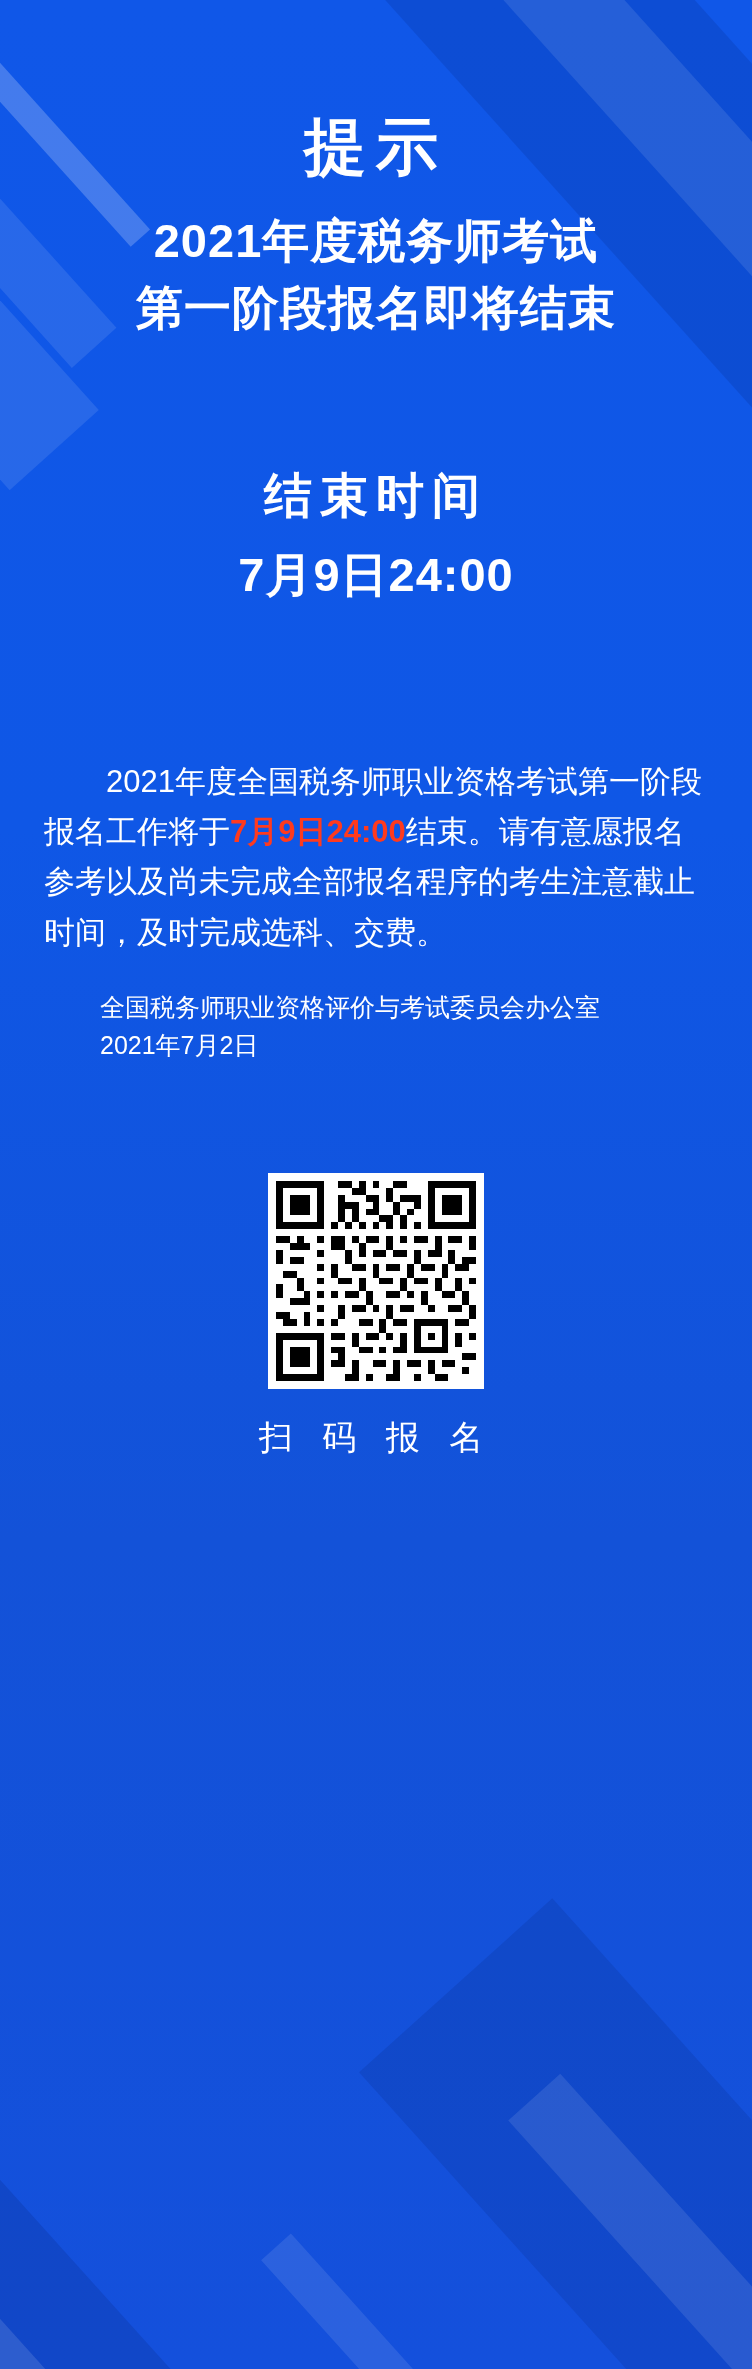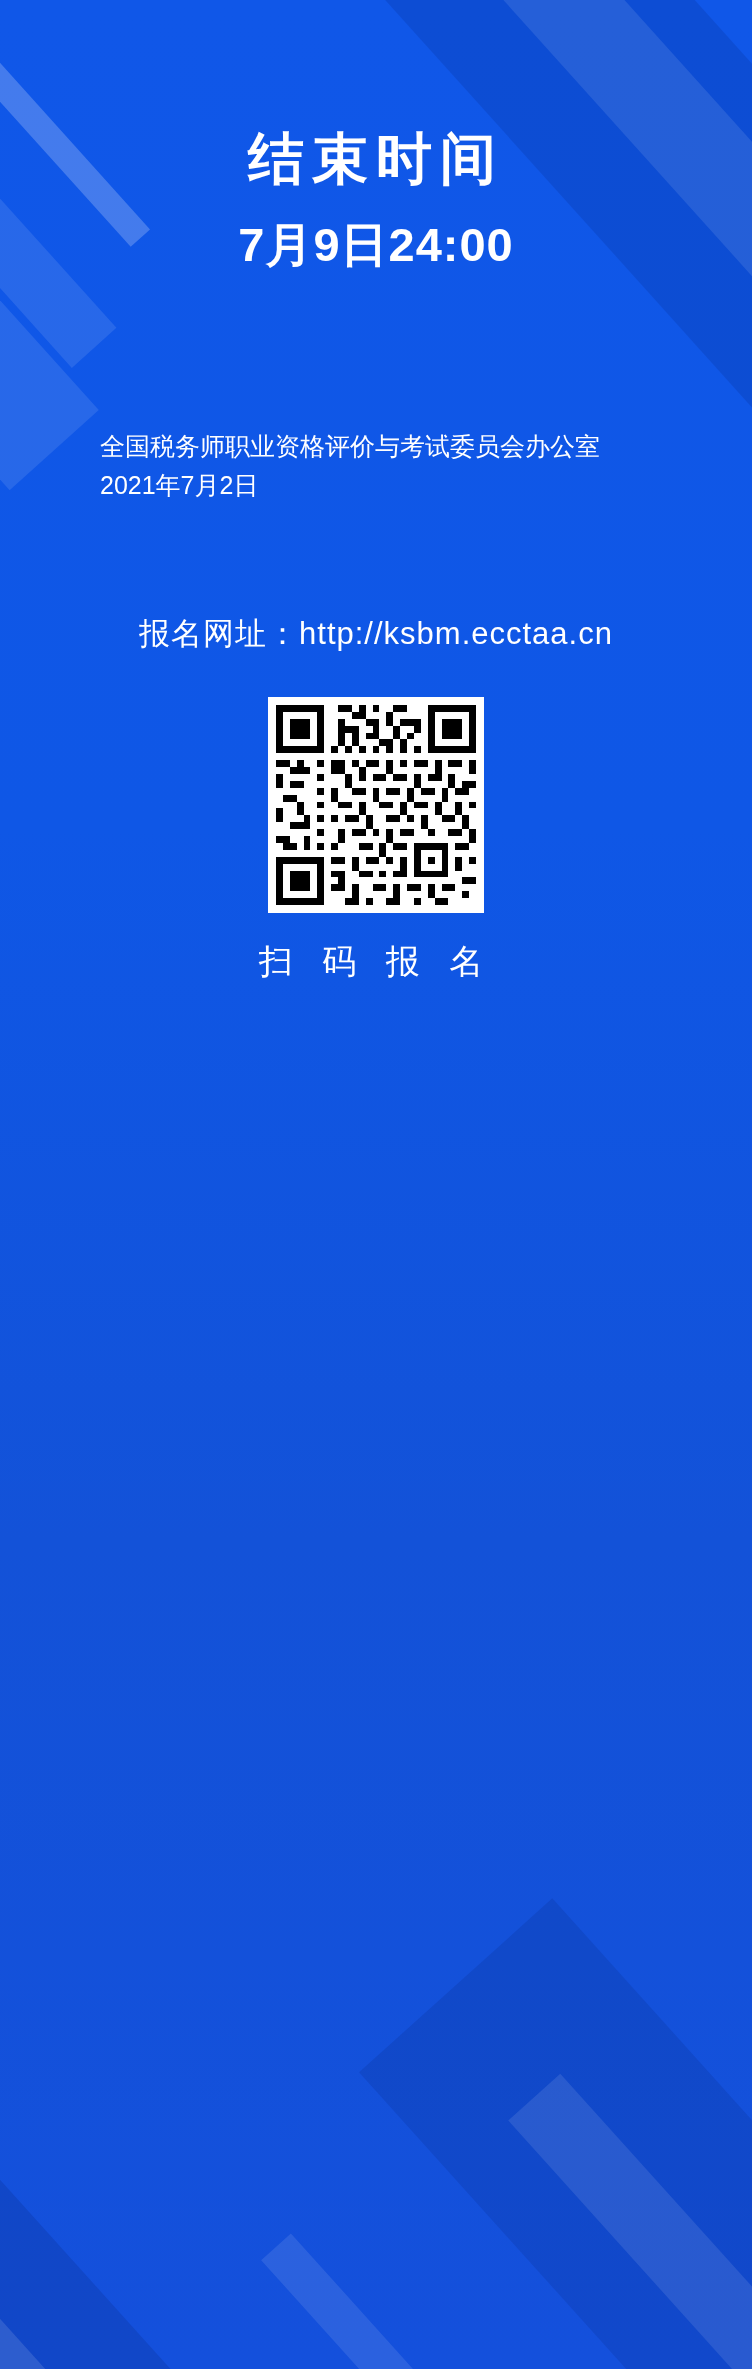--- a/index.html
+++ b/index.html
@@ -65,21 +65,21 @@
     margin: 0 auto;
     width: 640px;
   }
 
   .deadline-block {
     text-align: center;
     margin-top: 122px;
   }
   .deadline-label {
     color: #ffffff;
-    font-size: 56px;
+    font-size: 48px;
     font-weight: bold;
     letter-spacing: 8px;
     margin: 0 0 16px 0;
   }
   .deadline-value {
     color: #ffffff;
     font-size: 47px;
     font-weight: bold;
     letter-spacing: 1px;
     margin: 0;
@@ -152,36 +152,44 @@
   <div class="stripe s4"></div>
   <div class="stripe s5"></div>
   <div class="stripe s6"></div>
   <div class="stripe s7"></div>
   <div class="stripe s8"></div>
   <div class="stripe s9"></div>
   <div class="stripe s10"></div>
 
   <div class="content">
 
+    <div class="title-block">
+      <h1 class="main-title">提示</h1>
+      <div class="sub-title">
+        <span id="subtitle-text"><div>2021年度税务师考试</div><div>第一阶段报名即将结束</div></span>
+      </div>
+    </div>
 
     <div class="deadline-block">
       <div class="deadline-label">结束时间</div>
       <div class="deadline-value">7月9日24:00</div>
     </div>
 
     <div class="body-block">
+      <p class="para">
+        <span>2021年度全国税务师职业资格考试第一阶段报名工作将于</span><span class="hl">7月9日24:00</span><span>结束。请有意愿报名参考以及尚未完成全部报名程序的考生注意截止时间，及时完成选科、交费。</span>
+      </p>
 
       <div class="signature">
         <p class="sign-line">全国税务师职业资格评价与考试委员会办公室</p>
         <p class="sign-line">2021年7月2日</p>
       </div>
     </div>
 
     <div class="reg-block">
-      <p class="reg-url">报名网址：http://ksbm.ecctaa.cn</p>
 
       <div class="qr-wrap">
         <svg width="200" height="200" viewBox="0 0 29 29" shape-rendering="crispEdges">
           <rect width="29" height="29" fill="#ffffff"></rect>
           <g fill="#000000">
 
             <rect x="0" y="0" width="7" height="1"></rect>
               <rect x="0" y="6" width="7" height="1"></rect>
             <rect x="0" y="0" width="1" height="7"></rect>
               <rect x="6" y="0" width="1" height="7"></rect>

